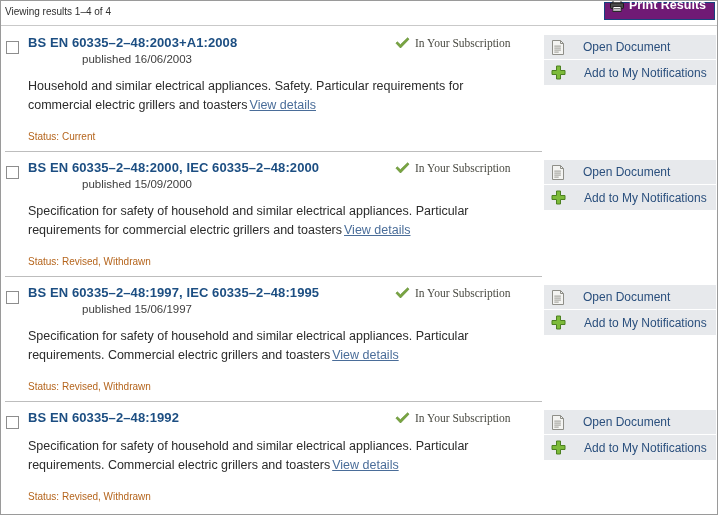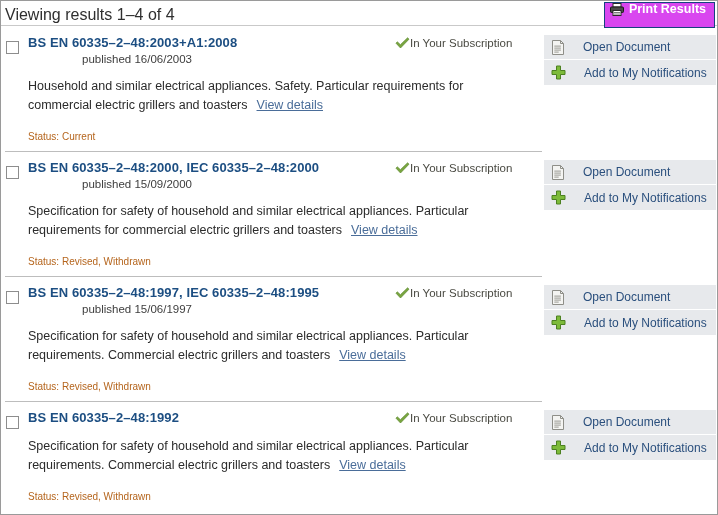--- a/index.html
+++ b/index.html
@@ -30,31 +30,31 @@
     height: 25px;
     box-sizing: border-box;
     border-bottom: 1px solid #c9c9c9;
     background: #ffffff;
     padding-left: 4px;
   }
   .results-count {
     position: absolute;
     left: 4px;
     top: 5px;
-    font-size: 16px;
+    font-size: 10px;
     color: #2f2f2f;
     white-space: nowrap;
   }
   .print-button {
     position: absolute;
     right: 2px;
     top: 1px;
-    height: 26px;
-    box-sizing: border-box;
-    background: #d946ef;
+    height: 18px;
+    box-sizing: border-box;
+    background: #701a75;
     color: #ffffff;
     font-size: 12.5px;
     font-weight: bold;
     padding: 0 8px 12px 5px;
     display: flex;
     align-items: center;
     gap: 5px;
     cursor: pointer;
     border: 1px solid #17427f;
   }
@@ -125,23 +125,25 @@
     cursor: pointer;
     white-space: nowrap;
   }
 
   .subscription-flag {
     position: absolute;
     left: 394px;
     top: 2px;
     display: flex;
     align-items: center;
+    gap: 5px;
     font-size: 11.5px;
     color: #4a4a42;
     white-space: nowrap;
+    font-family: Liberation Serif, serif;
   }
   .tick-icon { display: block; flex: 0 0 auto; }
 
   .published {
     margin-top: 3px;
     margin-left: 22px;
     font-size: 11.5px;
     color: #3d3d3d;
     padding-left: 32px;
   }
@@ -151,21 +153,21 @@
     font-size: 12.5px;
     line-height: 19px;
     color: #2b2b2b;
     max-width: 470px;
   }
   .view-details {
     color: #4a6d99;
     text-decoration: underline;
     cursor: pointer;
     white-space: nowrap;
-    margin-left: 9px;
+    margin-left: 2px;
   }
 
   .status-line {
     margin-top: 16px;
     font-size: 10px;
     color: #b5651d;
   }
 
   
   .actions {

